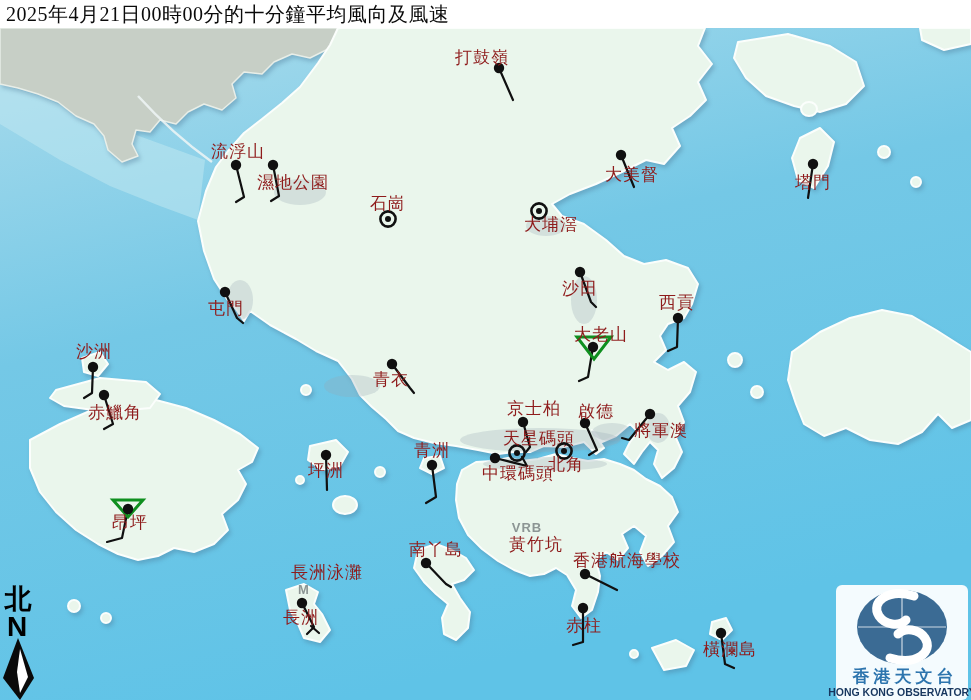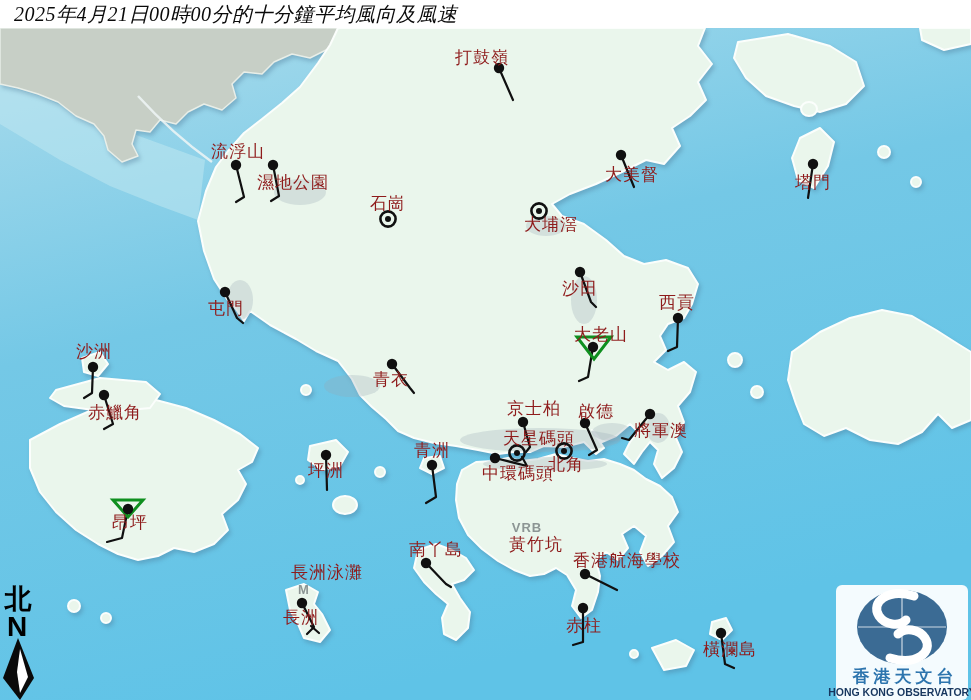--- a/index.html
+++ b/index.html
@@ -1,21 +1,21 @@
 <!DOCTYPE html>
 <html><head>
 <meta charset="utf-8">
 <style>
   html,body{margin:0;padding:0;}
   body{width:971px;height:700px;position:relative;overflow:hidden;background:#7ecbe8;
        font-family:"Liberation Sans","DejaVu Sans",sans-serif;}
   #title-bar{position:absolute;top:0;left:0;width:971px;height:28px;background:#ffffff;
        display:flex;align-items:center;z-index:5;}
   #title-bar span{font-family:"Liberation Serif","DejaVu Serif",serif;font-size:20px;
-       color:#0a0a0a;padding-left:14px;white-space:nowrap;letter-spacing:0.5px;font-style:italic;}
+       color:#0a0a0a;padding-left:6px;white-space:nowrap;letter-spacing:0.5px;}
   #map-wrap{position:absolute;top:0;left:0;width:778px;height:700px;}
   svg{display:block;}
   .land{fill:#eaf6ec;stroke:#fbfefc;stroke-width:2;stroke-linejoin:round;}
   .land-g{filter:drop-shadow(2px 3px 2px rgba(70,110,140,0.35));}
   .urban{fill:#c7cfc6;stroke:#e8eee8;stroke-width:1.5;stroke-linejoin:round;}
   .tint{fill:#96a8b2;opacity:0.28;}
   .stn{font-family:"Liberation Serif","DejaVu Serif",serif;font-size:17px;letter-spacing:1px;
        fill:#8e1b1b;text-anchor:middle;}
   .note{font-family:"Liberation Sans","DejaVu Sans",sans-serif;font-size:13px;font-weight:bold;
        fill:#8c9594;text-anchor:middle;letter-spacing:1px;}

